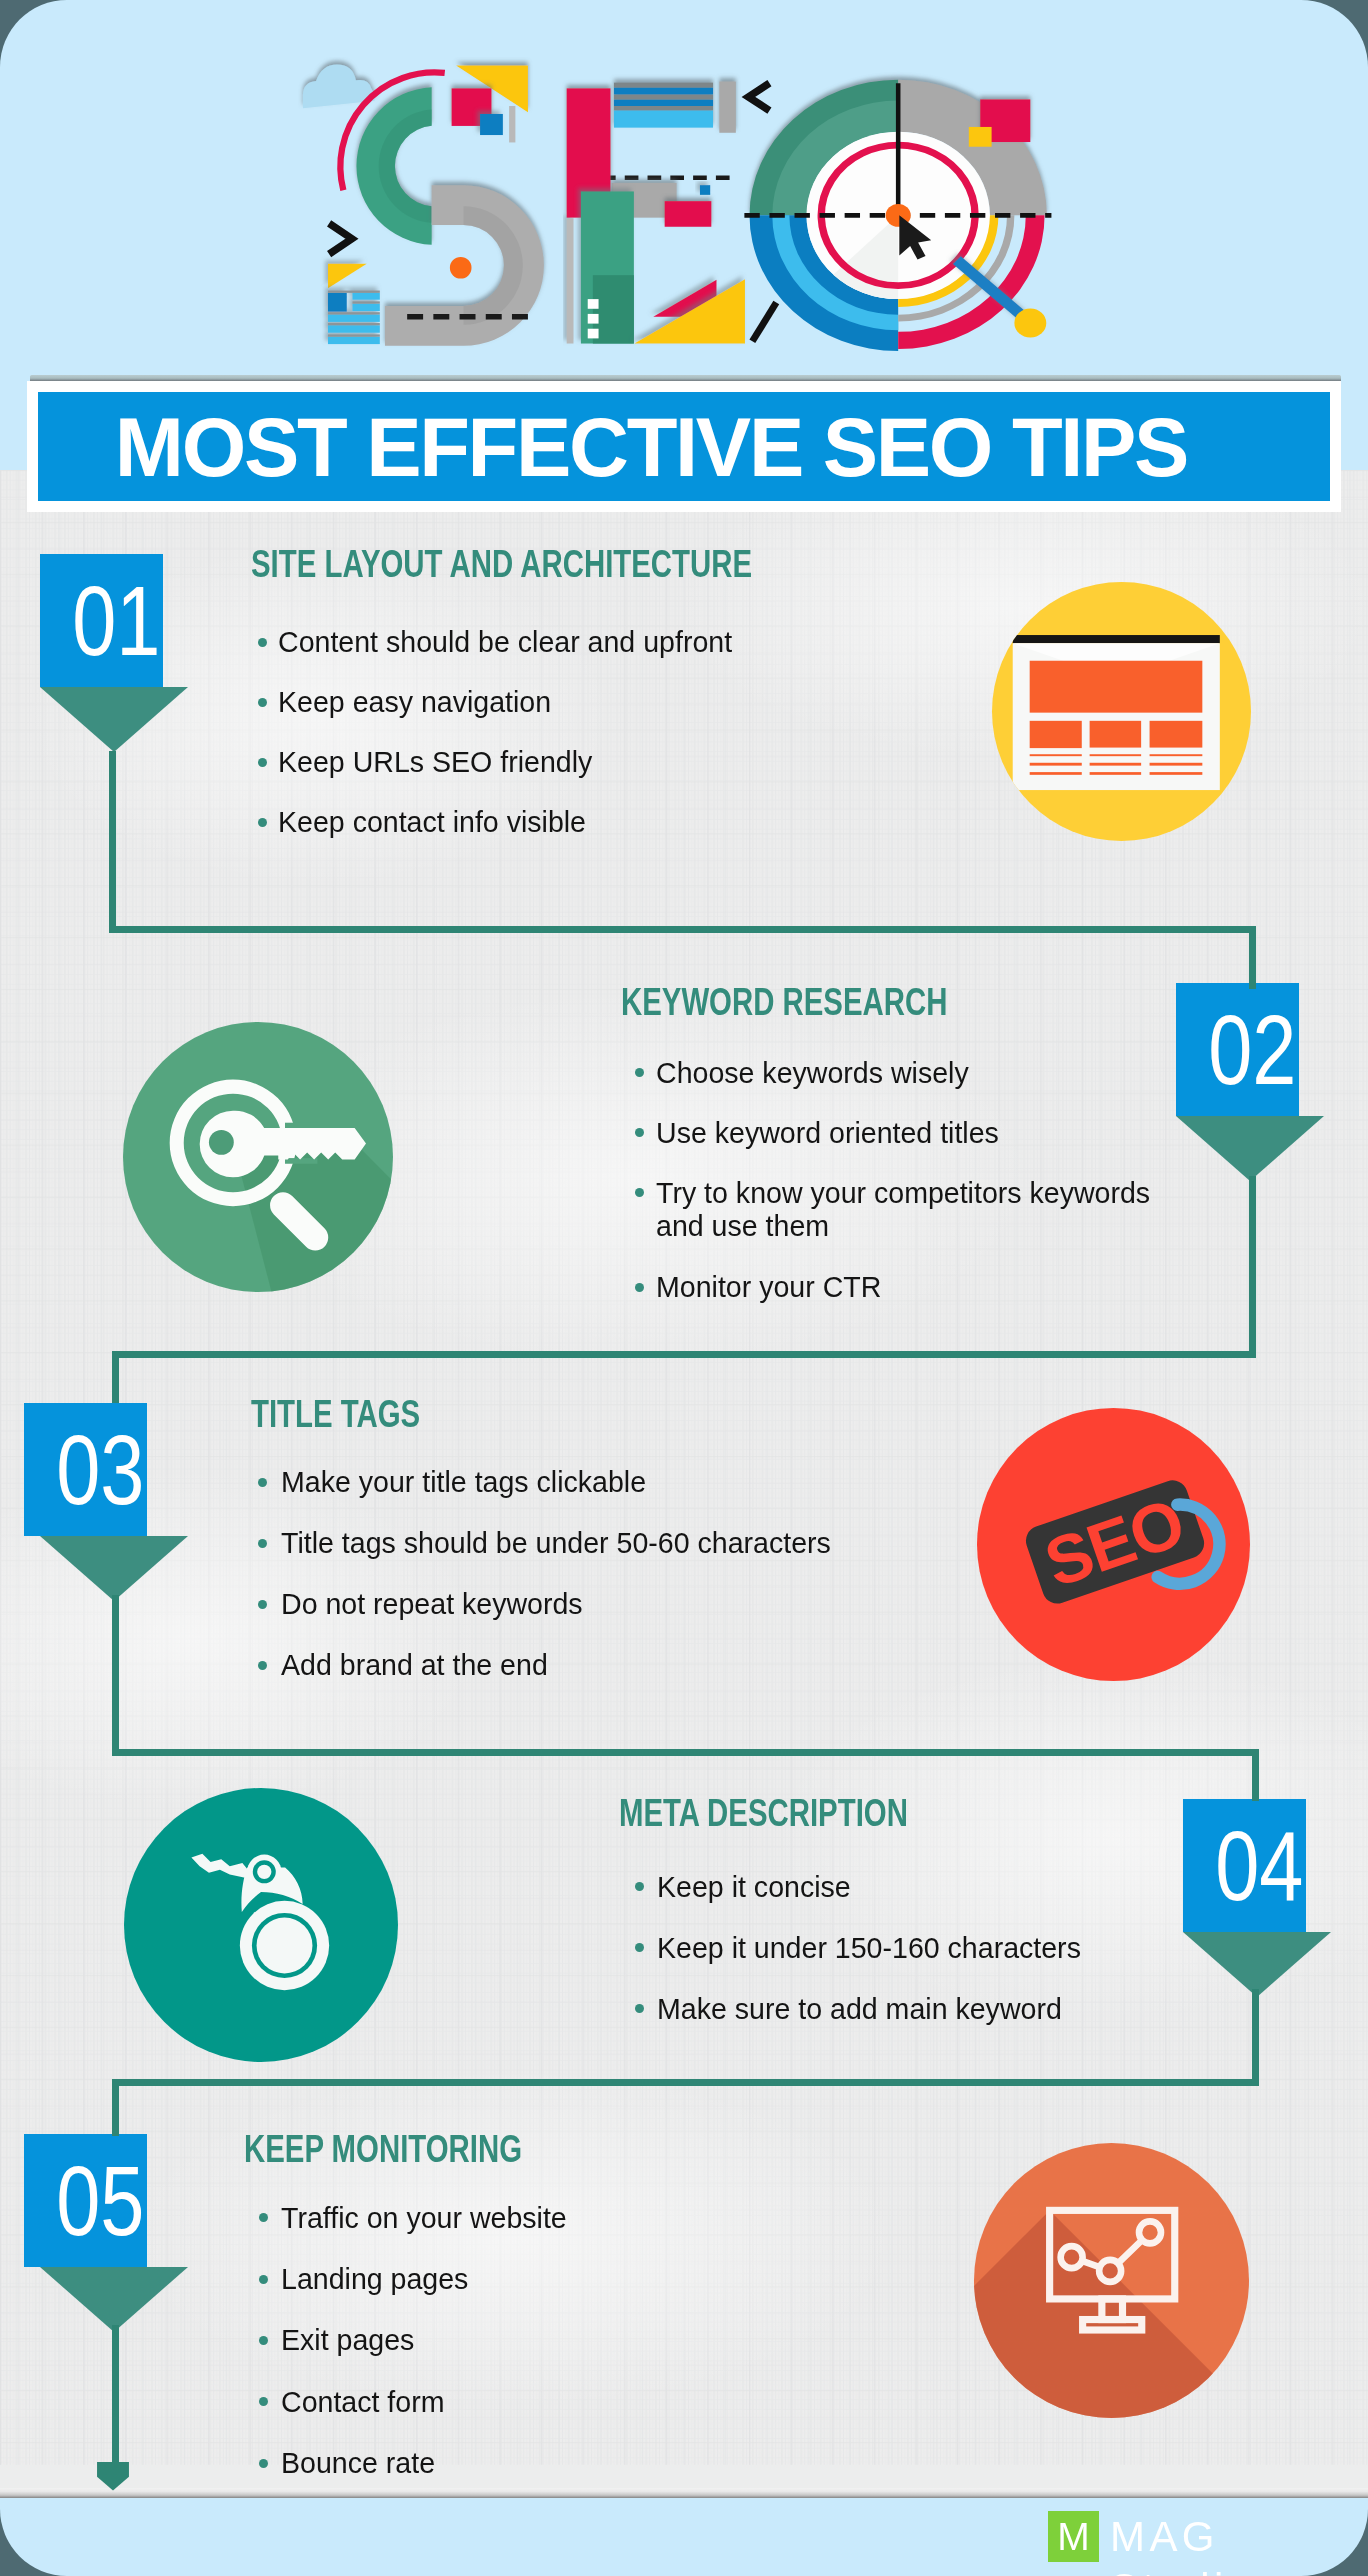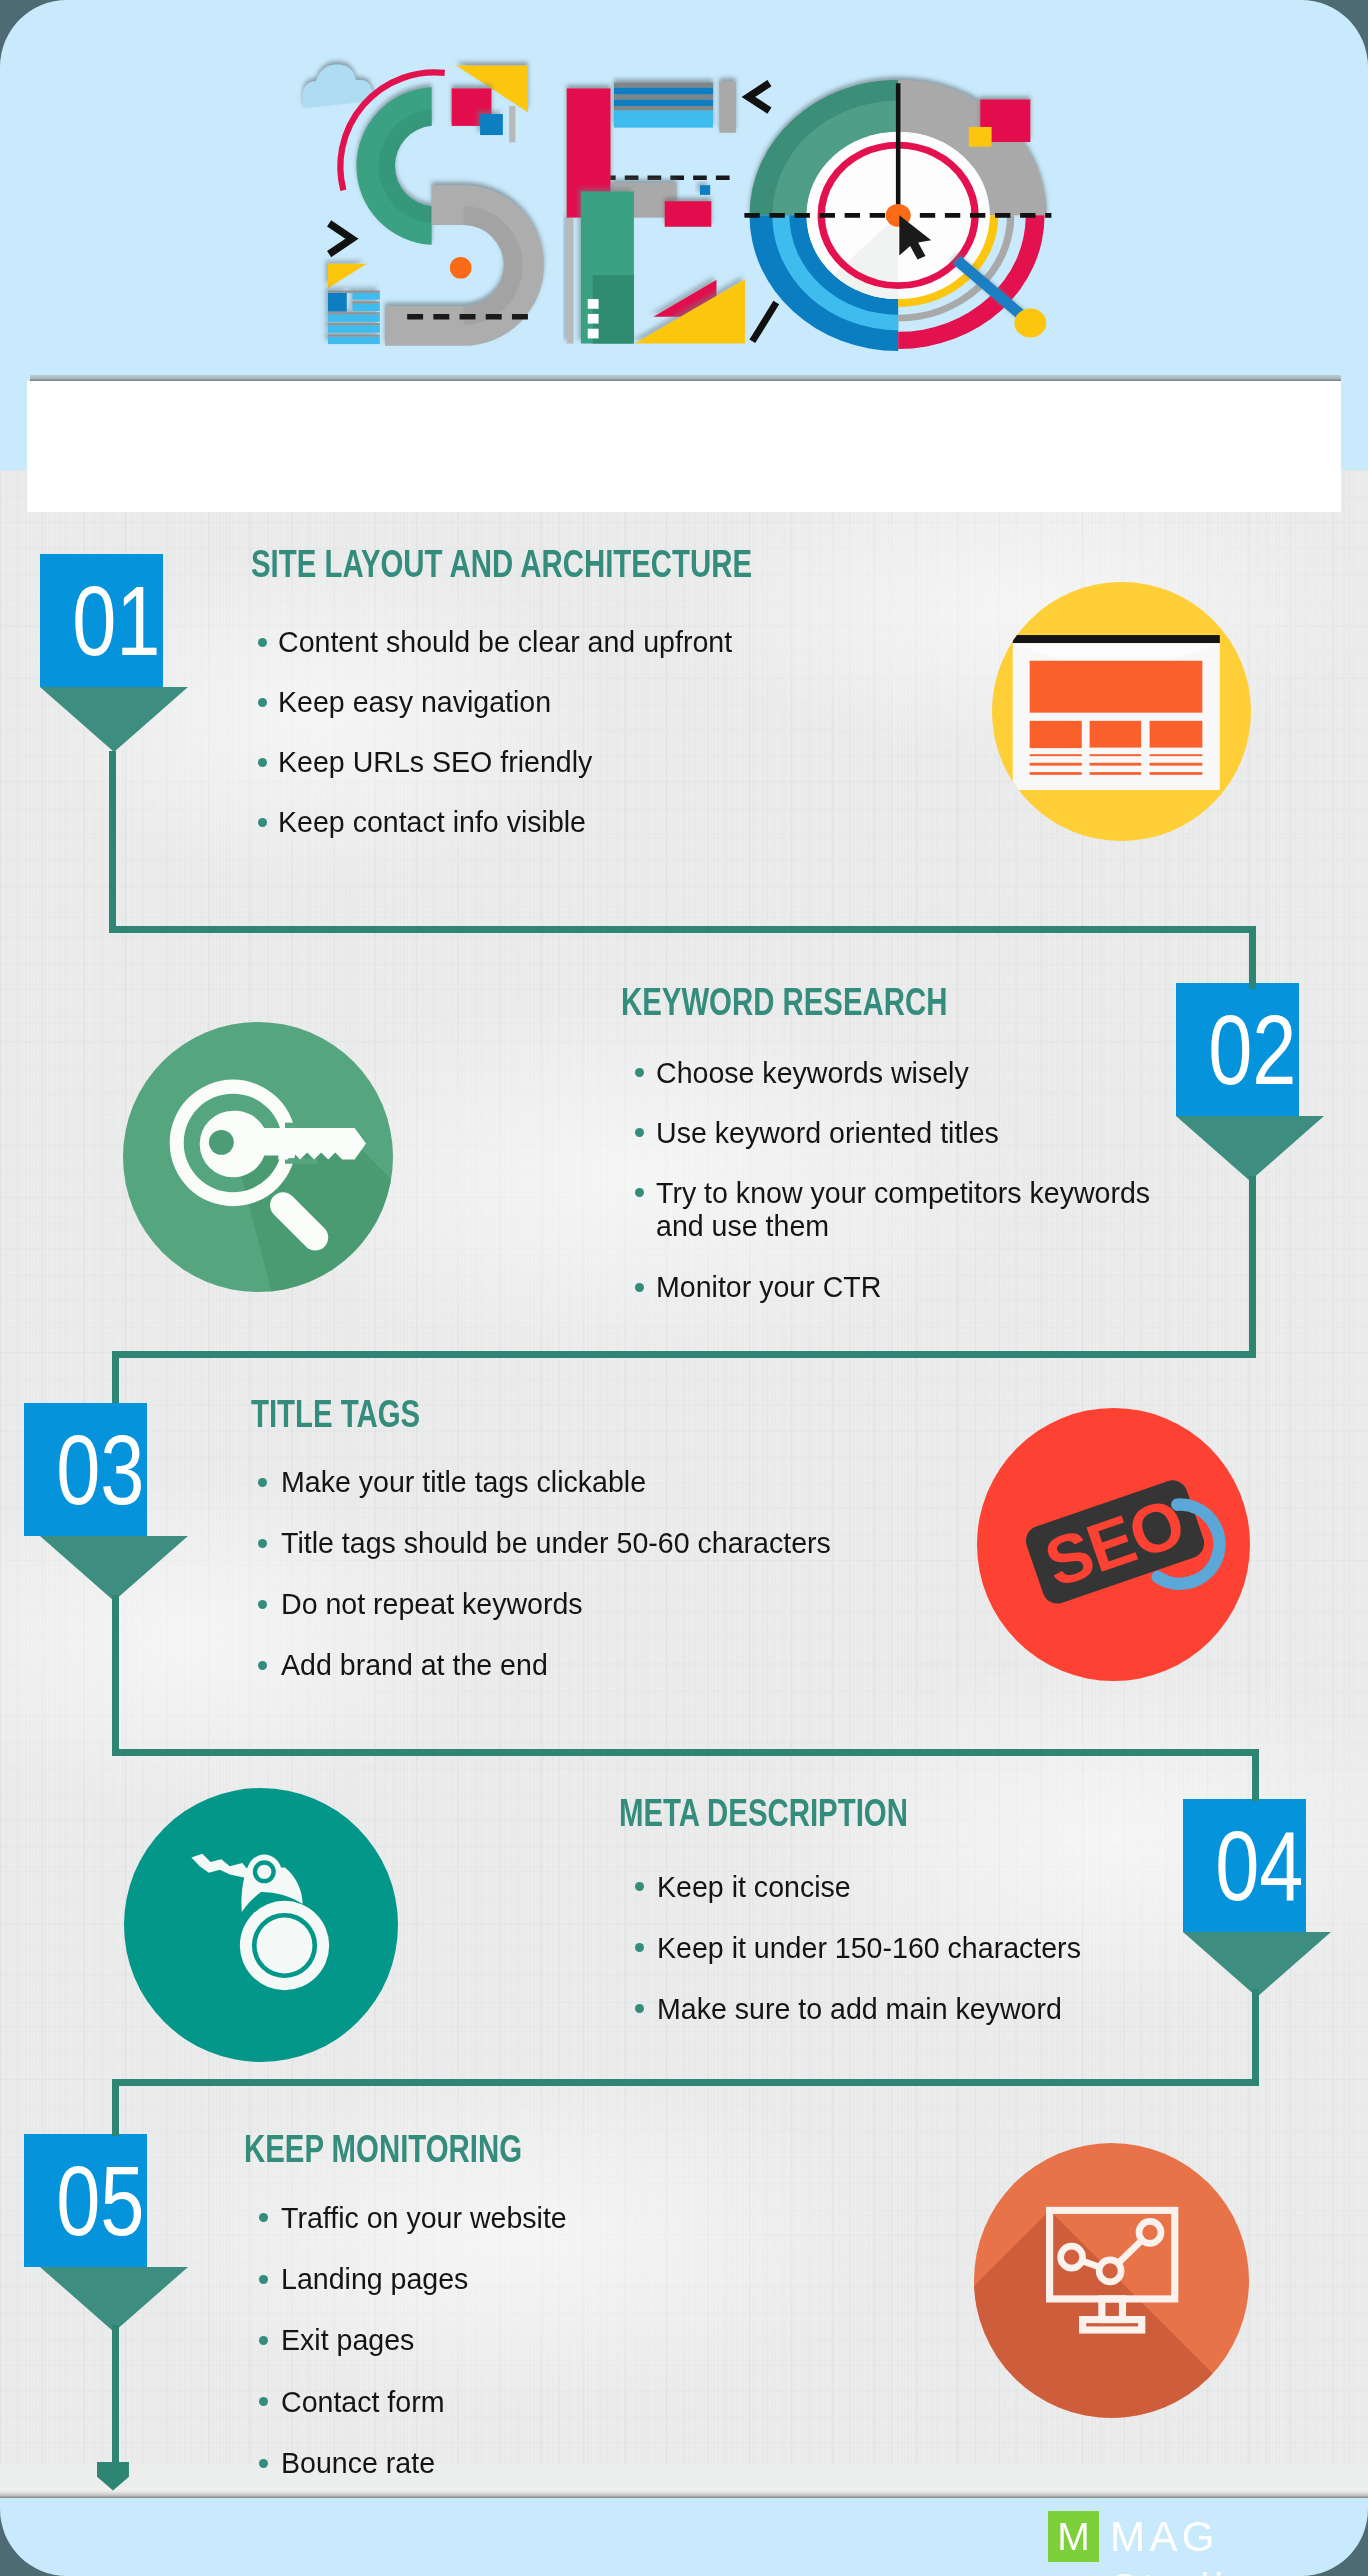--- a/index.html
+++ b/index.html
@@ -170,20 +170,23 @@
      <path d="M1578 378 L1578 455 L1597 437 L1610 463 L1624 456 L1611 430 L1634 426 Z" fill="#1a1a1a"></path>
      <rect x="1720" y="155" width="88" height="82" fill="#e3114e" filter="url(#sh)"></rect>
      <rect x="1700" y="208" width="40" height="38" fill="#fcc60e"></rect>
      <path d="M1679 464 L1798 575" stroke="#1b7fc4" stroke-width="20" fill="none" filter="url(#sh2)"></path>
      <circle cx="1808" cy="585" r="28" fill="#fcc60e"></circle>
    </g>
   </svg>
 
   <div class="titleshadow"></div>
   <div class="titlewrap"></div>
+  <div class="titlebar">
+      <div class="titletext">MOST EFFECTIVE SEO TIPS</div>
+  </div>
 
   <div id="body">
         <div class="badge" style="left:40px;top:554px">
           <span class="n">01</span>
         </div>
         <div class="tri" style="left:40px;top:687px"></div>
         <div class="heading" style="left:251px;top:543px">SITE LAYOUT AND ARCHITECTURE</div>
         <div class="dot" style="left:258px;top:638px"></div>
         <div class="bul" style="left:278px;top:625px">Content should be clear and upfront</div>
         <div class="dot" style="left:258px;top:698px"></div>

